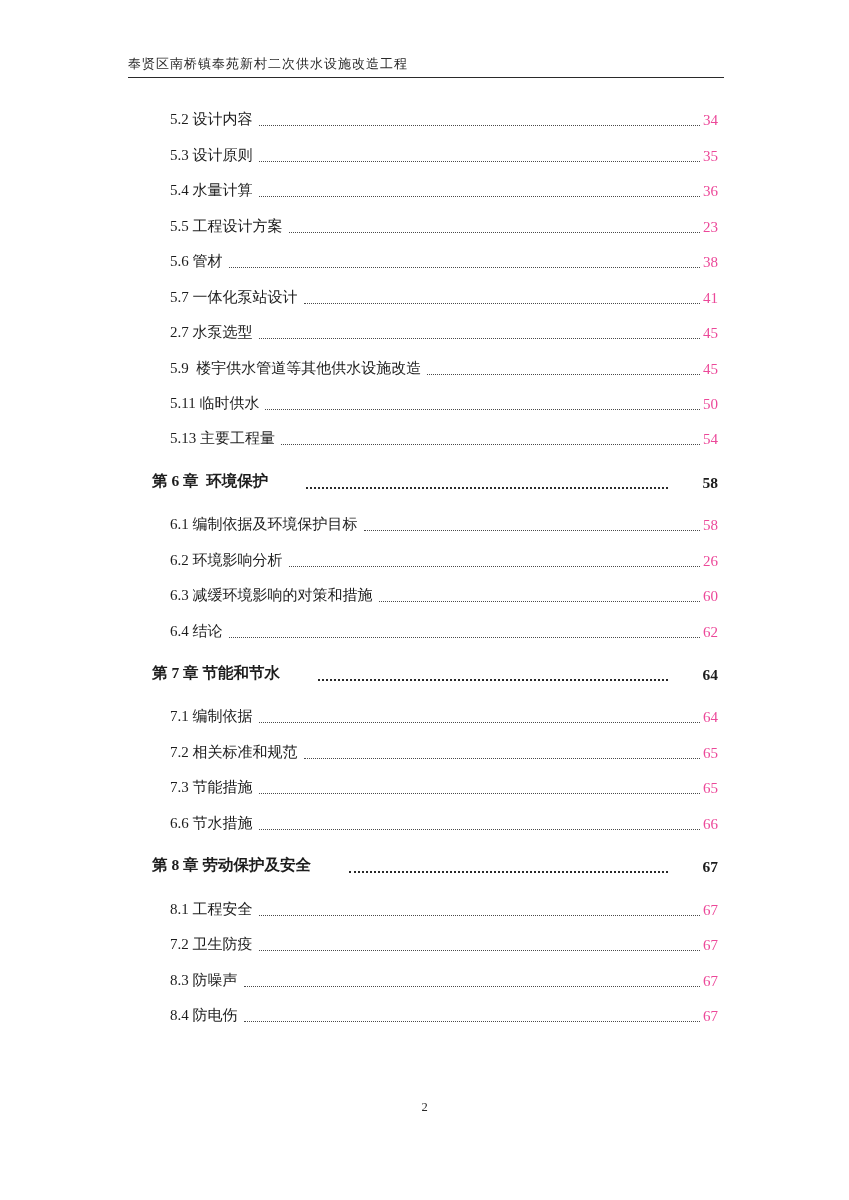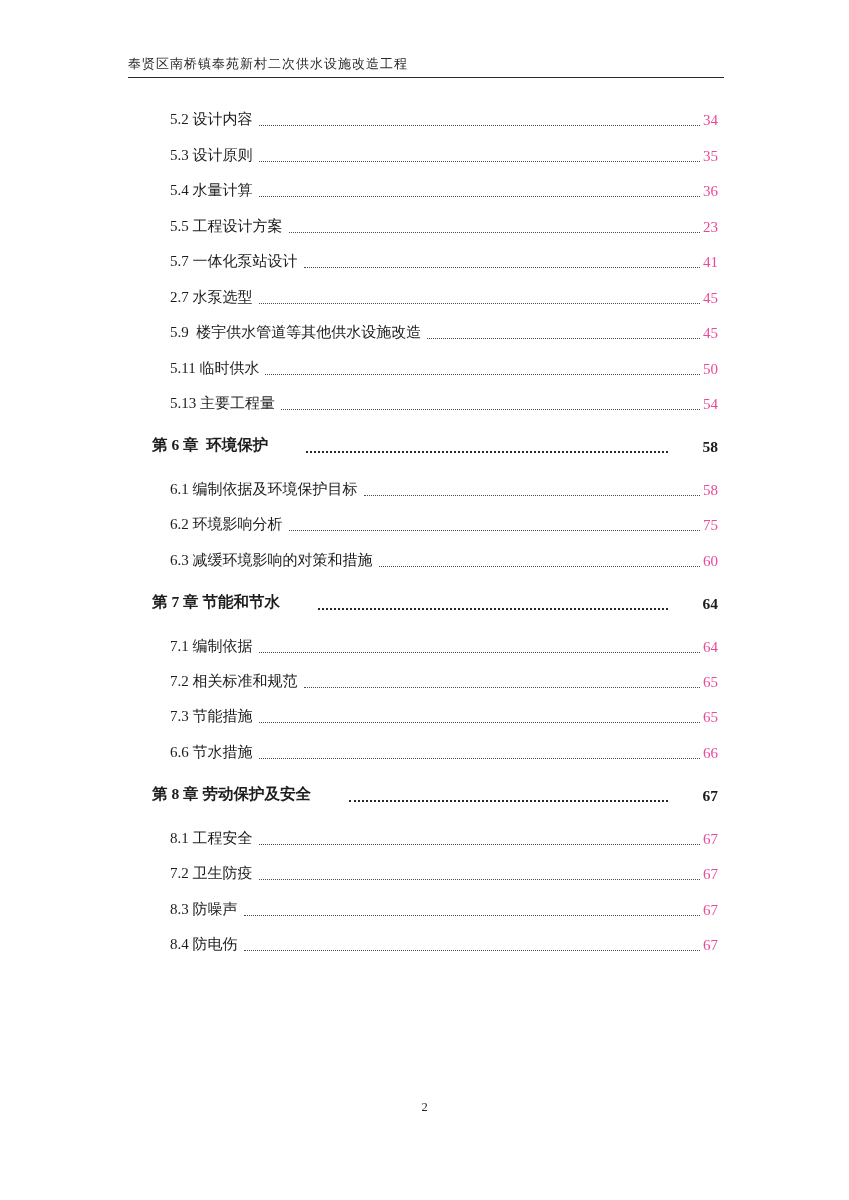--- a/index.html
+++ b/index.html
@@ -119,20 +119,25 @@
     <span class="toc-leader"></span>
     <span class="toc-page">36</span>
   </div>
 
   <div class="toc-row section">
     <span class="toc-label">5.5 工程设计方案</span>
     <span class="toc-leader"></span>
     <span class="toc-page">23</span>
   </div>
 
+  <div class="toc-row section">
+    <span class="toc-label">5.6 管材</span>
+    <span class="toc-leader"></span>
+    <span class="toc-page">38</span>
+  </div>
 
   <div class="toc-row section">
     <span class="toc-label">5.7 一体化泵站设计</span>
     <span class="toc-leader"></span>
     <span class="toc-page">41</span>
   </div>
 
   <div class="toc-row section">
     <span class="toc-label">2.7 水泵选型</span>
     <span class="toc-leader"></span>
@@ -167,29 +172,34 @@
 
   <div class="toc-row section">
     <span class="toc-label">6.1 编制依据及环境保护目标</span>
     <span class="toc-leader"></span>
     <span class="toc-page">58</span>
   </div>
 
   <div class="toc-row section">
     <span class="toc-label">6.2 环境影响分析</span>
     <span class="toc-leader"></span>
-    <span class="toc-page">75</span>
+    <span class="toc-page">26</span>
   </div>
 
   <div class="toc-row section">
     <span class="toc-label">6.3 减缓环境影响的对策和措施</span>
     <span class="toc-leader"></span>
     <span class="toc-page">60</span>
   </div>
 
+  <div class="toc-row section">
+    <span class="toc-label">6.4 结论</span>
+    <span class="toc-leader"></span>
+    <span class="toc-page">62</span>
+  </div>
 
   <div class="toc-row chapter">
     <span class="toc-label">第 7 章 节能和节水</span>
     <span class="toc-leader"></span>
     <span class="toc-page">64</span>
   </div>
 
   <div class="toc-row section">
     <span class="toc-label">7.1 编制依据</span>
     <span class="toc-leader"></span>

